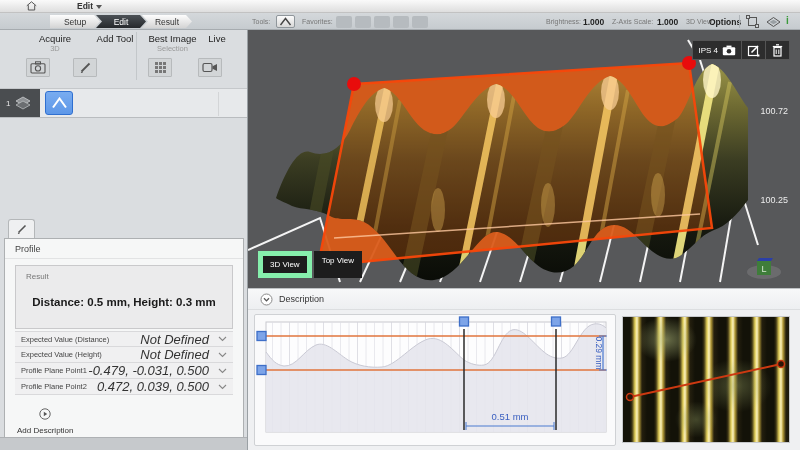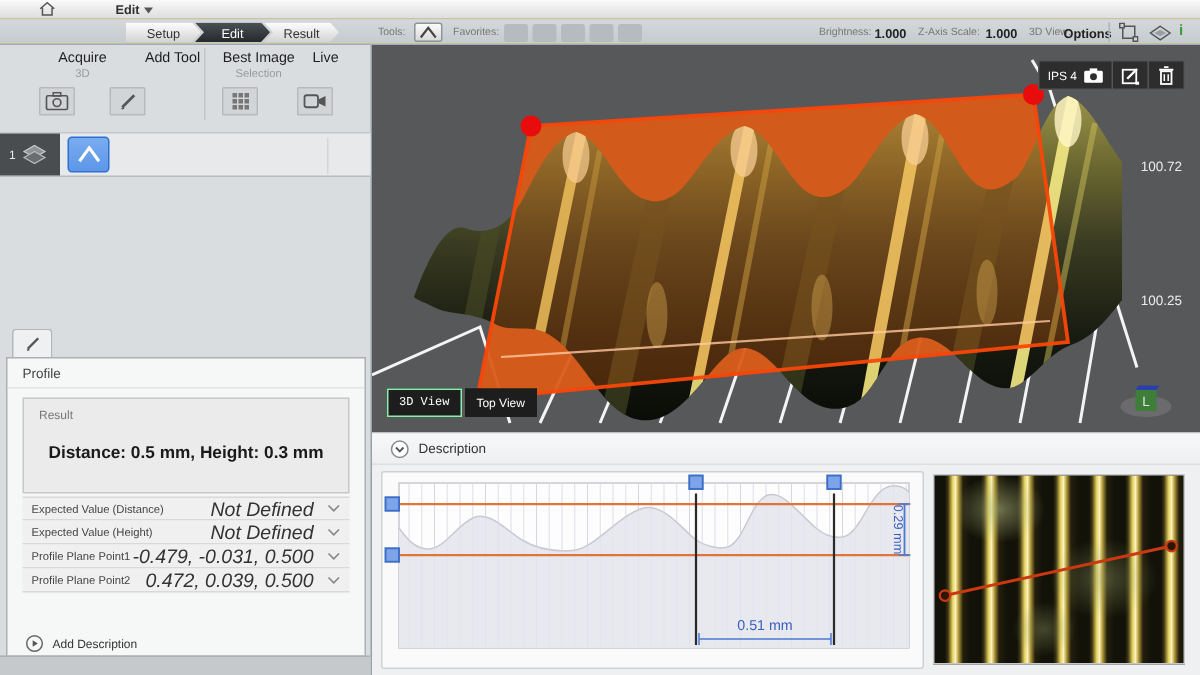--- a/index.html
+++ b/index.html
@@ -17,21 +17,21 @@
   .menu-edit { margin-left:40px; font-size:8.5px; font-weight:bold; color:#333;
     display:flex; align-items:center; gap:3px; }
   .caret-down { width:0; height:0; border-left:3px solid transparent;
     border-right:3px solid transparent; border-top:4px solid #555; margin-top:2px; }
   
   .toolbar { position:absolute; top:13px; left:0; right:0; height:17px;
     background:linear-gradient(#d4d8db,#c6cbcf); border-bottom:1px solid #a6abaf; }
   .tabs { position:absolute; left:50px; top:2px; height:13px; display:flex; }
   .tab { width:50px; height:13px; display:flex; align-items:center; justify-content:center;
     font-size:8.5px; color:#333; background:linear-gradient(#fdfdfd,#d4d4d4);
-    clip-path:polygon(0 0, calc(100% - 6px) 0, 100% 50%, calc(100% - 6px) 100%, 0 100%, 6px 50%);margin-left:34px; }
+    clip-path:polygon(0 0, calc(100% - 6px) 0, 100% 50%, calc(100% - 6px) 100%, 0 100%, 6px 50%); }
   .tab:first-child { clip-path:polygon(0 0, calc(100% - 6px) 0, 100% 50%, calc(100% - 6px) 100%, 0 100%); }
   .tab + .tab { margin-left:-4px; }
   .tab.active { background:linear-gradient(#4c5156,#26292c); color:#fff; }
   .tb-label { position:absolute; top:5px; font-size:7px; color:#777; }
   .tb-value { position:absolute; top:3.5px; font-size:8.5px; font-weight:bold; color:#222; }
   .tool-btn { position:absolute; left:276px; top:2px; width:19px; height:13px;
     background:linear-gradient(#fbfbfb,#d8d8d8); border:1px solid #8f969b; border-radius:2px;
     display:flex; align-items:center; justify-content:center; }
   .fav-sq { position:absolute; top:2.5px; width:16px; height:12px; background:#b6bbbf; border-radius:2px; }
   .tb-sep { position:absolute; left:733px; top:2px; width:1px; height:13px; background:#aeb3b7; }
@@ -65,37 +65,37 @@
     background:#ebebec; border:1px solid #c9c9cb; }
   .result-label { position:absolute; top:6px; left:10px; font-size:8px; color:#777; }
   .result-value { position:absolute; top:30px; left:0; width:100%; text-align:center;
     font-size:11.5px; font-weight:bold; color:#1a1a1a; }
   .prows { position:absolute; top:92px; left:10px; width:218px; }
   .prow { height:16px; background:#f0f0f1; border-bottom:1px solid #d9d9db;
     display:flex; align-items:center; padding:0 6px; }
   .prow:first-child { border-top:1px solid #d9d9db; }
   .prow-label { flex:1; font-size:7.5px; color:#444; }
   .prow-value { font-size:13px; color:#333; margin-right:9px;font-style:italic; }
-  .add-desc { position:absolute; top:184px; left:12px; display:flex; align-items:center; gap:6px; }
+  .add-desc { position:absolute; top:169px; left:12px; display:flex; align-items:center; gap:6px;flex-direction:column; }
   .add-desc-text { font-size:8px; color:#333; }
   .left-bottom { position:absolute; bottom:0; left:0; width:247px; height:13px;
     background:#c6c9cc; border-top:1px solid #aeb1b4; }
   
   .viewport { position:absolute; left:248px; top:30px; width:552px; height:258px;
     background:#57585a; overflow:hidden; }
   .scene { position:absolute; inset:0; }
   .ips-group { position:absolute; top:10px; right:10px; display:flex; }
   .ips-btn { height:20px; background:#2d2d2d; border:1px solid #555; display:flex;
     align-items:center; justify-content:center; gap:4px; padding:0 5px; }
   .ips-btn + .ips-btn { border-left:none; }
   .ips-label { color:#fff; font-size:8px; }
   .axis-label { position:absolute; right:12px; color:#ececec; font-size:9px; }
   .view-btns { position:absolute; left:10px; bottom:10px; display:flex; gap:2px; }
   .vbtn { background:#1d1d1d; color:#fff; font-size:8px; padding:4px 7px; border:1px solid #1d1d1d; }
-  .vbtn.active { border:1px solid #86efac;font-family:Liberation Mono, monospace; }
+  .vbtn.active { border:5px solid #86efac; }
   .gizmo { position:absolute; right:14px; bottom:1px; }
   
   .intersection { position:absolute; left:248px; top:288px; width:552px; height:162px;
     background:#eff0f2; border-top:1px solid #bfc2c5; }
   .int-header { height:21px; display:flex; align-items:center; gap:6px; padding-left:12px;
     background:linear-gradient(#f7f8f9,#edeff1); border-bottom:1px solid #dcdee0; }
   .int-title { font-size:9px; color:#333; }
   .chart-card { position:absolute; left:6px; top:25px; width:362px; height:132px;
     background:#fafafb; border:1px solid #cfd1d4; border-radius:2px; }
   .camera-thumb { position:absolute; left:374px; top:27px; width:168px; height:127px;

